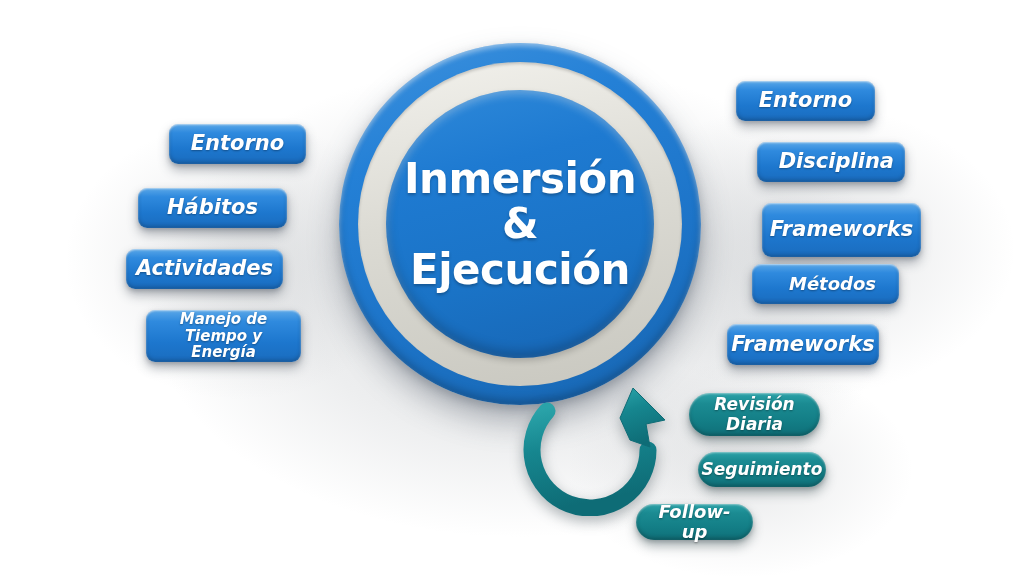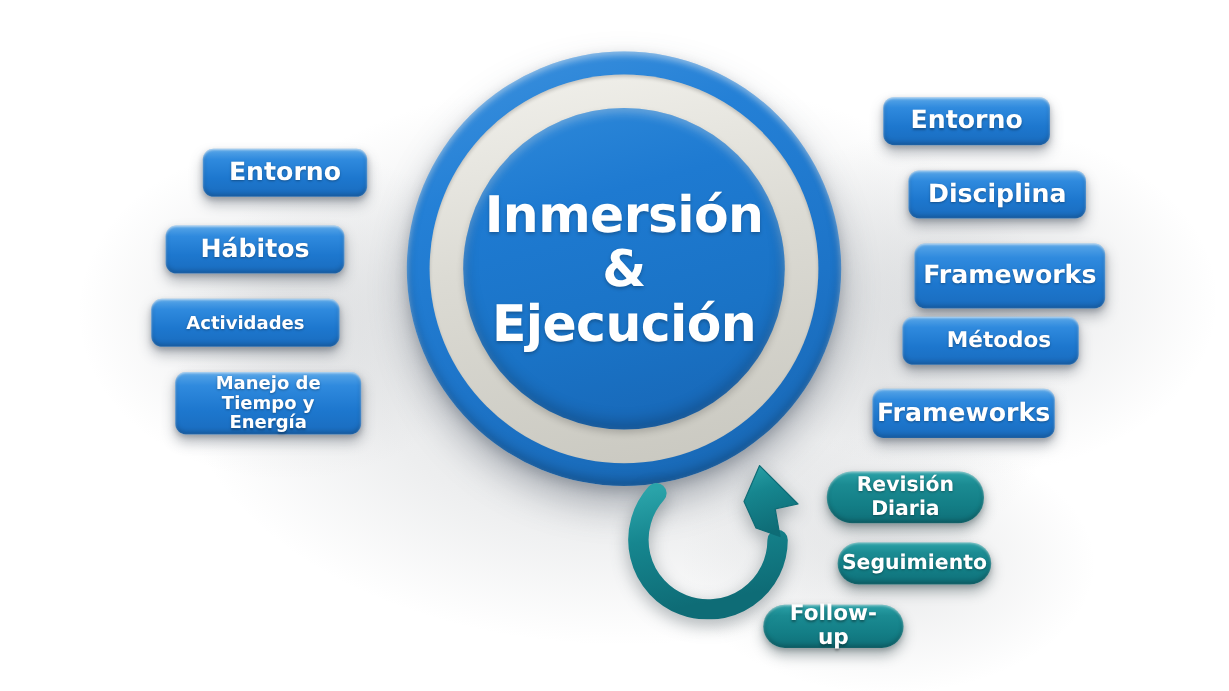--- a/index.html
+++ b/index.html
@@ -92,20 +92,21 @@
     align-items: center;
     justify-content: center;
     box-sizing: border-box;
     border-radius: 9px;
     color: #ffffff;
     font-weight: 700;
     text-align: center;
     line-height: 1.12;
     white-space: pre-line;
     padding: 0 11px;
+    font-style: italic;
   }
   .pill.blue {
     background: linear-gradient(180deg, #5aa7e8 0%, #2f8ade 22%, #1d77ce 62%, #1a6cbe 100%);
     box-shadow:
       0 6px 11px rgba(60,70,85,0.38),
       0 2px 4px rgba(60,70,85,0.26),
       inset 0 1px 2px rgba(255,255,255,0.62),
       inset 0 -2px 4px rgba(0,0,0,0.22);
     text-shadow: 0 1px 2px rgba(0,0,0,0.32);
   }
@@ -150,34 +151,34 @@
   </div>
 
   <div class="pill blue" style="left:169px; top:124px; width:137px; height:40px; font-size:21px;">
     <span>Entorno</span>
   </div>
 
   <div class="pill blue" style="left:138px; top:188px; width:149px; height:40px; font-size:21px;">
     <span>Hábitos</span>
   </div>
 
-  <div class="pill blue" style="left:126px; top:249px; width:157px; height:40px; font-size:15px;">
+  <div class="pill blue" style="left:126px; top:249px; width:157px; height:40px; font-size:21px;">
     <span>Actividades</span>
   </div>
 
   <div class="pill blue" style="left:146px; top:310px; width:155px; height:52px; font-size:15px;">
     <span>Manejo de
 Tiempo y Energía</span>
   </div>
 
   <div class="pill blue" style="left:736px; top:81px; width:139px; height:40px; font-size:21px;">
     <span>Entorno</span>
   </div>
 
-  <div class="pill blue" style="left:757px; top:142px; width:148px; height:40px; font-size:21px;">
+  <div class="pill blue" style="left:757px; top:142px; width:148px; height:40px; font-size:21px;justify-content:flex-end;">
     <span>Disciplina</span>
   </div>
 
   <div class="pill blue" style="left:762px; top:203px; width:159px; height:54px; font-size:21px;">
     <span>Frameworks</span>
   </div>
 
   <div class="pill blue" style="left:752px; top:264px; width:147px; height:40px; font-size:18px;padding-left:25px;">
     <span>Métodos</span>
   </div>

